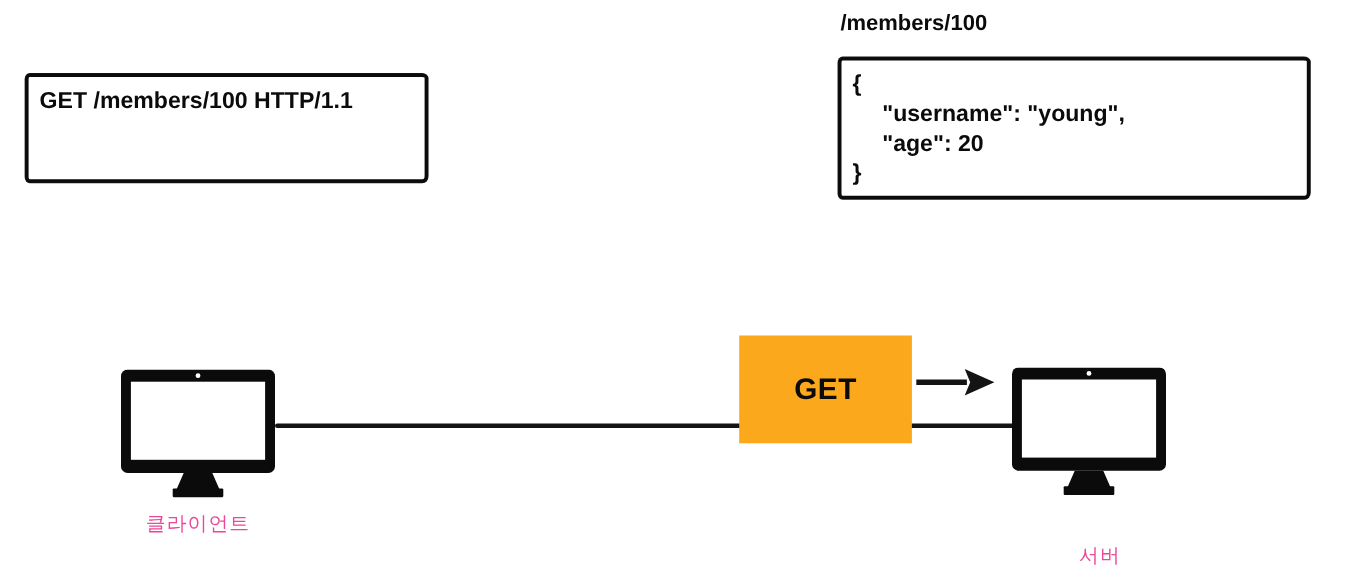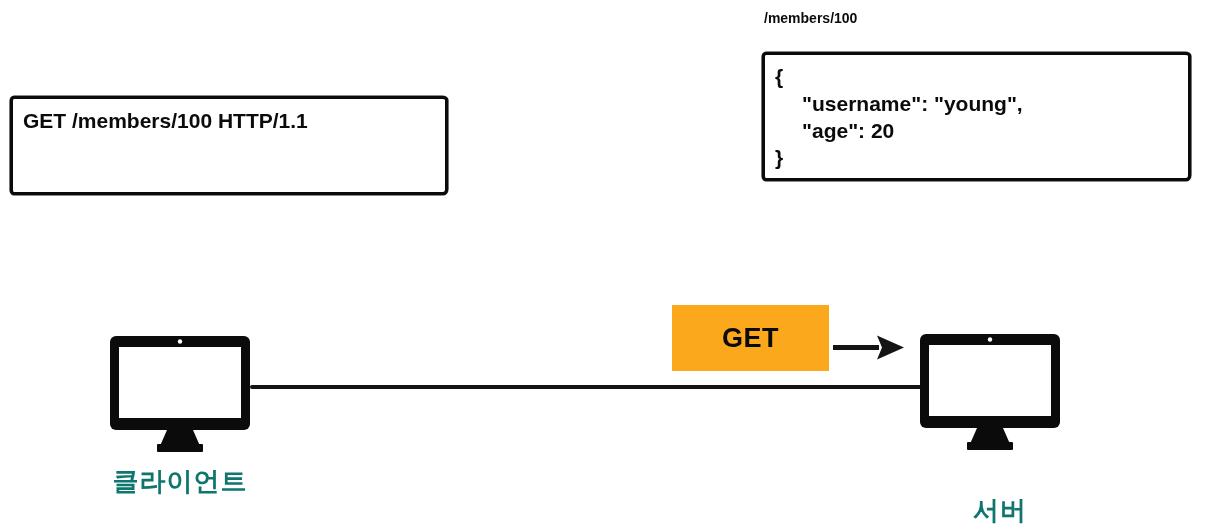--- a/index.html
+++ b/index.html
@@ -16,57 +16,57 @@
 
   
   .sketch-box {
     position: absolute;
     background: #ffffff;
     border: 3.5px solid #0b0b0b;
     border-radius: 4px 6px 5px 4px / 5px 4px 6px 5px;
     box-shadow: 0 0 0 0.6px #1a1a1a;
   }
 
-  .request-box  { left: 10px;  top: 67px; width: 438px; height: 99px; padding: 8px 10px; margin-top: 29px; }
+  .request-box  { left: 23px;  top: 67px; width: 366px; height: 99px; padding: 8px 10px; }
   .response-box { left: 762px; top: 52px; width: 429px; height: 129px; padding: 8px 10px; }
 
   .code-line {
     font-weight: bold;
     font-size: 21px;
     line-height: 27px;
     color: #0b0b0b;
     white-space: pre;
   }
   .code-line.indent { padding-left: 27px; }
 
   .path-label {
     position: absolute;
     left: 764px;
     top: 10px;
     font-weight: bold;
-    font-size: 14px;
+    font-size: 20px;
     color: #0b0b0b;
   }
 
   .conn-line {
     position: absolute;
     left: 250px;
     top: 385px;
     width: 672px;
     height: 4px;
     background: #141414;
     border-radius: 2px;
   }
 
   .method-box {
     position: absolute;
     left: 672px;
     top: 305px;
     width: 157px;
-    height: 66px;
+    height: 98px;
     background: #FBA81C;
     display: flex;
     align-items: center;
     justify-content: center;
   }
   .method-box span {
     font-weight: bold;
     font-size: 27px;
     letter-spacing: 0.5px;
     color: #0b0b0b;
@@ -77,25 +77,24 @@
     left: 832px;
     top: 334px;
   }
 
   .monitor-svg { position: absolute; }
   .monitor-client { left: 110px; top: 336px; }
   .monitor-server { left: 920px; top: 334px; }
 
   .node-label {
     position: absolute;
-    font-size: 26px;
-    color: #0f766e;
+    font-size: 18px;
+    color: #ec4899;
     text-align: center;
     letter-spacing: 1px;
-    font-weight: bold;
   }
   .client-label { left: 105px; top: 464px; width: 150px; }
   .server-label { left: 925px; top: 464px; width: 150px; margin-top: 29px; }
 </style>
 </head>
 <body>
 
 <div class="canvas">
 
   <div class="sketch-box request-box">

